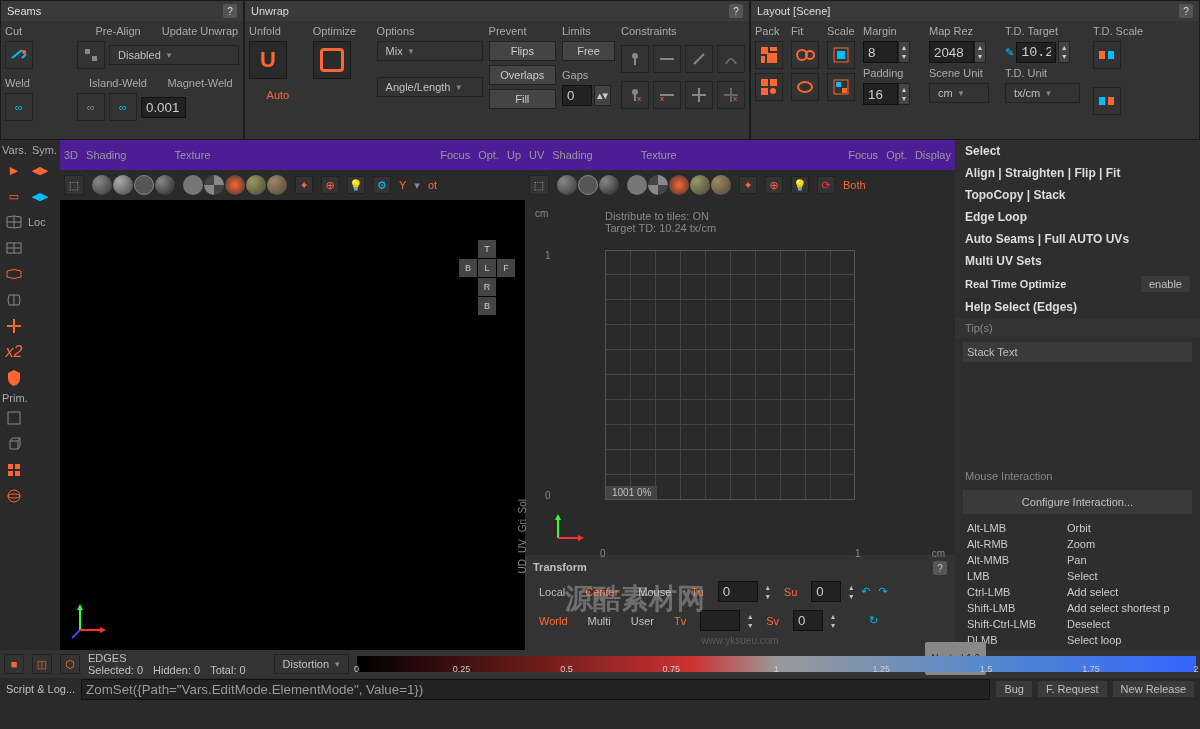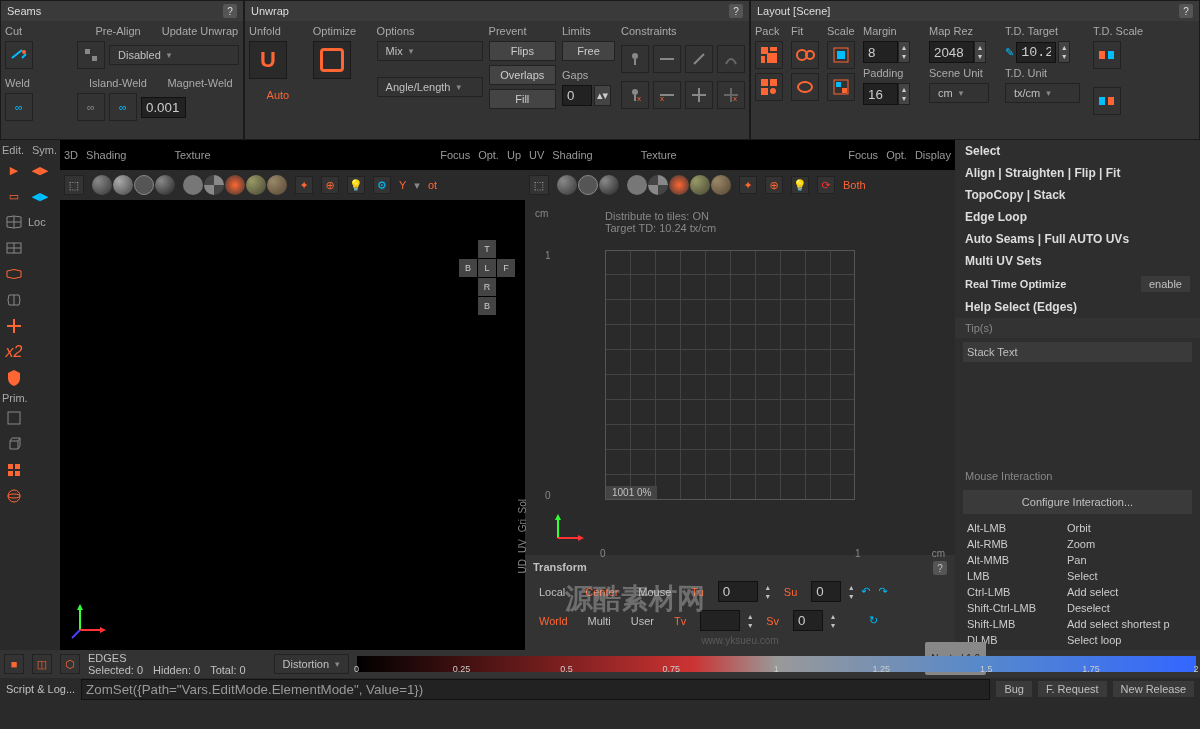--- a/index.html
+++ b/index.html
@@ -28,21 +28,21 @@
 .layout-body { padding: 4px; display: flex; gap: 8px; }
 .layout-col { display: flex; flex-direction: column; gap: 4px; }
 
 
 .middle-row { display: flex; height: 510px; }
 .left-sidebar { width: 60px; background: #2a2a2a; display: flex; flex-direction: column; padding: 4px 2px; gap: 2px; }
 .left-sidebar .row { display: flex; gap: 2px; }
 .left-sidebar .icon-box { width: 24px; height: 24px; background: transparent; border: none; }
 
 .view3d { width: 465px; background: #1a1a1a; display: flex; flex-direction: column; }
-.viewport-header { background: #000000; padding: 2px 4px; display: flex; align-items: center; gap: 8px; height: 30px; }
+.viewport-header { background: #4c1d95; padding: 2px 4px; display: flex; align-items: center; gap: 8px; height: 30px; }
 .viewport-header .hlabel { color: #999; }
 .sphere-row { display: flex; gap: 1px; }
 .sphere { width: 20px; height: 20px; border-radius: 50%; background: radial-gradient(circle at 30% 30%, #888, #333); cursor: pointer; }
 .viewport-3d { flex: 1; background: #000; position: relative; }
 .nav-cube { position: absolute; top: 40px; right: 10px; display: grid; grid-template-columns: repeat(3, 18px); gap: 1px; }
 .nav-cube .face { background: #444; color: #ccc; font-size: 9px; display: flex; align-items: center; justify-content: center; cursor: pointer; height: 18px; }
 
 .viewuv { width: 430px; background: #1a1a1a; display: flex; flex-direction: column; }
 .uv-grid-area { flex: 1; background: #2a2a2a; position: relative; }
 .uv-grid { position: absolute; top: 50px; left: 80px; width: 250px; height: 250px; border: 1px solid #555; background: repeating-linear-gradient(0deg, transparent, transparent 24px, #444 24px, #444 25px), repeating-linear-gradient(90deg, transparent, transparent 24px, #444 24px, #444 25px); }
@@ -339,21 +339,21 @@
           </div>
       </div>
     </div>
   </div>
 </div>
 
 <div class="middle-row">
 
   <div class="left-sidebar">
     <div class="row">
-        <span class="label" style="width:28px;">Edit.</span>
+        <span class="label" style="width:28px;">Vars.</span>
         <span class="label">Sym.</span>
       </div>
     <div class="row">
         <div class="icon-box icon-orange">▶</div>
         <div class="icon-box icon-orange">◀▶</div>
       </div>
     <div class="row">
         <div class="icon-box icon-orange">▭</div>
         <div class="icon-box icon-blue">◀▶</div>
       </div>
@@ -628,26 +628,26 @@
         </div>
       <div class="mrow">
           <span class="mkey">LMB</span>
           <span class="mact">Select</span>
         </div>
       <div class="mrow">
           <span class="mkey">Ctrl-LMB</span>
           <span class="mact">Add select</span>
         </div>
       <div class="mrow">
+          <span class="mkey">Shift-LMB</span>
+          <span class="mact">Add select shortest p</span>
+        </div>
+      <div class="mrow">
           <span class="mkey">Shift-Ctrl-LMB</span>
           <span class="mact">Deselect</span>
-        </div>
-      <div class="mrow">
-          <span class="mkey">Shift-LMB</span>
-          <span class="mact">Add select shortest p</span>
         </div>
       <div class="mrow">
           <span class="mkey">DLMB</span>
           <span class="mact">Select loop</span>
         </div>
     </div>
   </div>
 </div>
 
 <div class="bottom-row">

